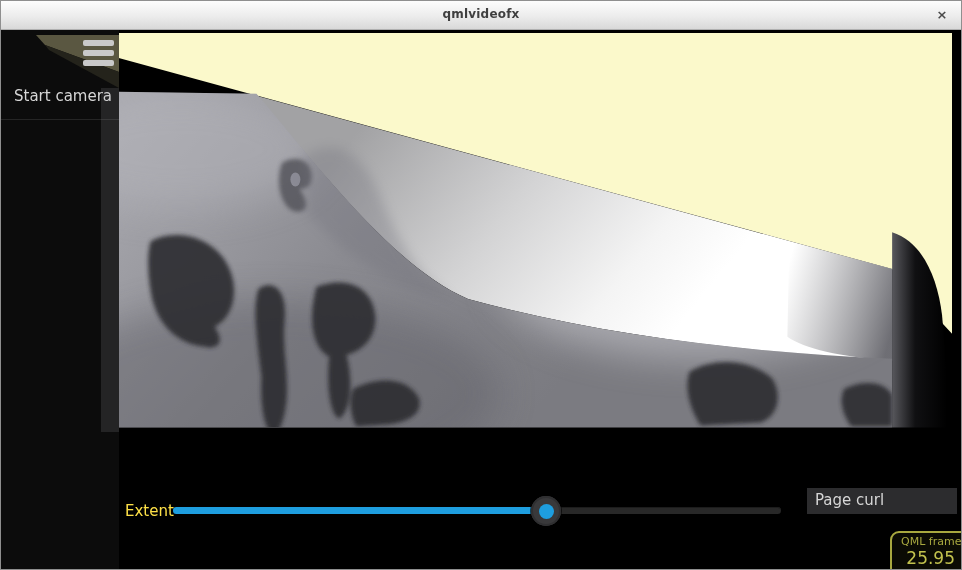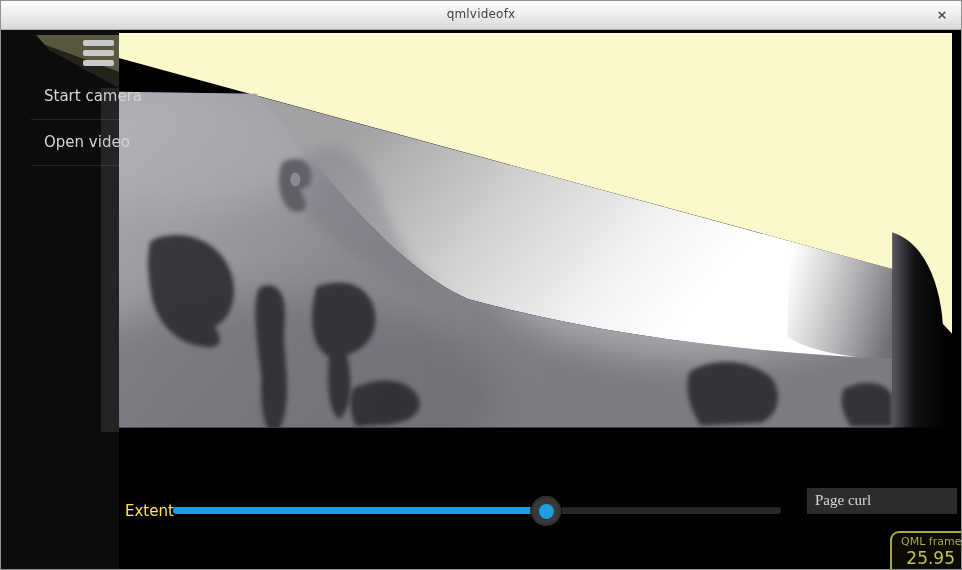--- a/index.html
+++ b/index.html
@@ -4,55 +4,55 @@
 <style>
   html,body{margin:0;padding:0;width:962px;height:570px;background:#2a2a2a;
     font-family:"DejaVu Sans","Liberation Sans",sans-serif;}
   .window{position:relative;width:962px;height:570px;box-sizing:border-box;
     border:1px solid #8f8f8f;overflow:hidden;background:#000;}
   
   .titlebar{position:relative;height:28px;
     background:linear-gradient(#fdfdfd,#ececec 55%,#d9d9d9);
     border-bottom:1px solid #b0b0b0;}
   .titlebar .title{position:absolute;left:0;right:0;top:6px;text-align:center;
-    font-size:12px;font-weight:normal;color:#3f3f3f;letter-spacing:.2px;}
+    font-size:12px;font-weight:bold;color:#3f3f3f;letter-spacing:.2px;}
   .close-btn{position:absolute;right:8px;top:3px;width:22px;height:22px;
     text-align:center;line-height:22px;font-size:13px;font-weight:bold;
     color:#4a4a4a;cursor:default;}
   
   .scene{position:absolute;left:0;top:29px;width:960px;height:539px;background:#000;}
   .scene svg{position:absolute;left:0;top:0;width:100%;height:100%;}
   
   .sidebar{position:absolute;left:0;top:29px;width:118px;height:539px;
     background:#0c0c0c;}
   .sidebar .wedges{position:absolute;left:0;top:0;}
   .menu-btn{position:absolute;left:82px;top:10px;width:32px;}
   .menu-btn .bar{width:31px;height:6px;border-radius:2px;background:#c9c9c9;
     margin-bottom:4px;}
-  .menu-list{position:absolute;left:0;top:44px;right:0;margin-left:30px;}
+  .menu-list{position:absolute;left:0;top:44px;right:0;}
   .menu-item{height:45px;line-height:45px;padding-left:13px;font-size:15px;
     color:#d6d6d6;border-bottom:1px solid #252525;cursor:default;white-space:nowrap;}
   .side-strip{position:absolute;left:100px;top:58px;width:18px;height:344px;
     background:rgba(160,160,168,0.16);}
   
   .extent-label{position:absolute;left:124px;top:501px;font-size:15px;
     color:#fde047;}
   .slider-track{position:absolute;left:172px;top:506px;width:608px;height:7px;
     border-radius:4px;background:#282828;box-shadow:inset 0 1px 0 #1c1c1c;}
   .slider-fill{width:61.3%;height:100%;border-radius:4px;
     background:var(--accent_blue,#1e9edf);}
   .slider-handle{position:absolute;left:530px;top:495px;width:30px;height:30px;
     border-radius:50%;background:#39393b;
     box-shadow:inset 0 0 0 2px #2f2f31,0 0 0 1px rgba(0,0,0,.6);
     display:flex;align-items:center;justify-content:center;}
   .slider-handle .dot{width:15px;height:15px;border-radius:50%;
     background:var(--accent_blue,#1e9edf);}
   .effect-btn{position:absolute;left:806px;top:487px;width:150px;height:26px;
     background:#2c2c2e;color:#d6d6d6;font-size:15px;line-height:25px;
-    padding-left:8px;box-sizing:border-box;cursor:default;font-family:Liberation Serif, serif;}
+    padding-left:8px;box-sizing:border-box;cursor:default;}
   .fps-badge{position:absolute;left:889px;top:530px;width:86px;height:46px;
     box-sizing:border-box;border:2px solid var(--badge_olive,#a8a83f);
     border-radius:9px;background:#0b0b04;padding:2px 7px 2px 9px;}
   .fps-badge .lbl{font-size:11px;color:var(--badge_olive,#a8a83f);white-space:nowrap;}
   .fps-badge .val{font-size:17px;color:var(--badge_value,#c2c24e);
     text-align:right;margin-top:0;padding-right:12px;}
 </style>
 </head>
 <body>
 
@@ -141,21 +141,20 @@
       <polygon points="35,5 118,5 118,42 44,15" fill="#5a5741"></polygon>
       <polygon points="44,15 118,42 118,58 48,20" fill="#24231b"></polygon>
     </svg>
     <div class="menu-btn">
       <span>
         <div class="bar"></div><div class="bar"></div><div class="bar"></div>
       </span>
     </div>
     <div class="menu-list">
       <div class="menu-item">Start camera</div>
-      <div class="menu-item">Open video</div>
     </div>
     <div class="side-strip"></div>
   </div>
 
   <div class="extent-label">Extent</div>
   <div class="slider-track">
     <div class="slider-fill"></div>
   </div>
   <div class="slider-handle">
     <div class="dot"></div>

